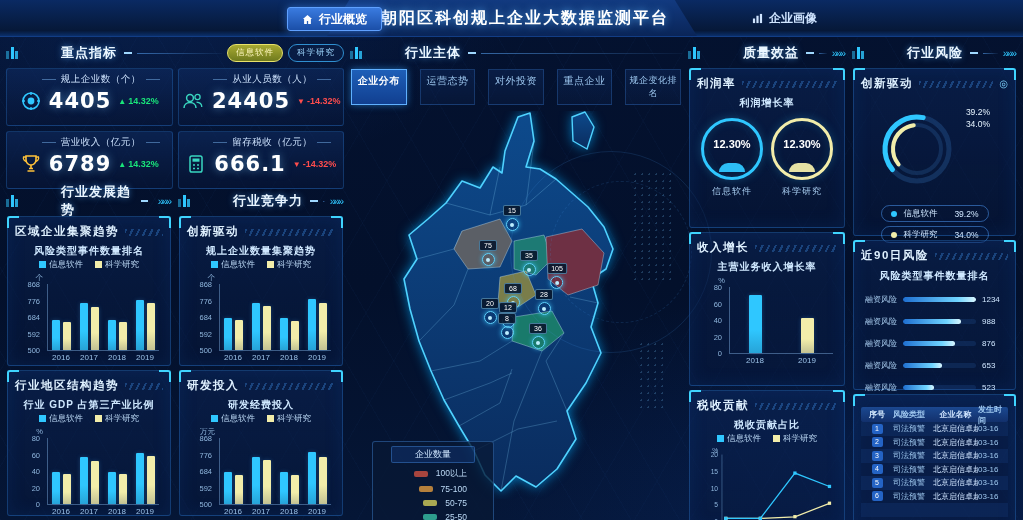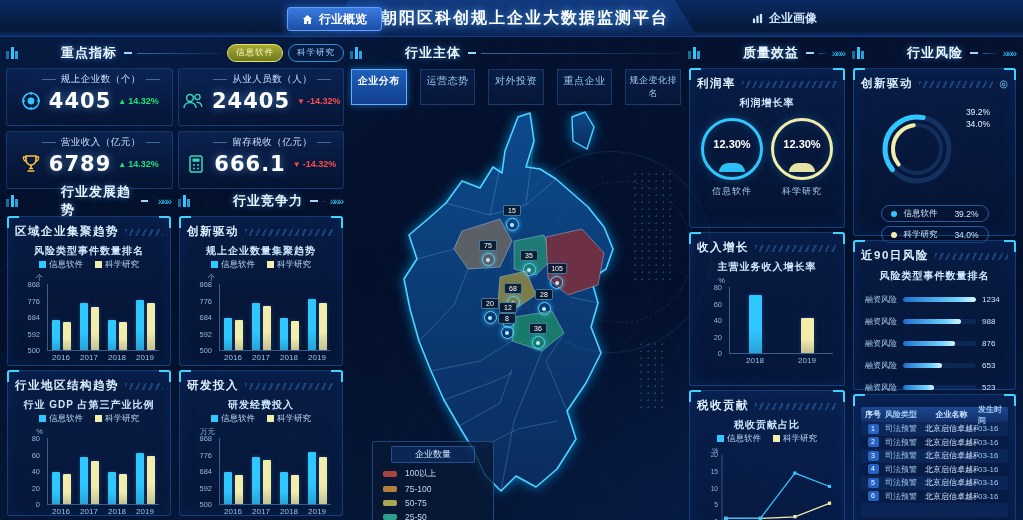--- a/index.html
+++ b/index.html
@@ -109,21 +109,21 @@
   .m-badge{display:inline-block;min-width:10px;padding:0 3px;height:9px;line-height:9px;font-size:7px;
     color:#fff;background:rgba(9,24,46,.92);border:1px solid rgba(130,210,255,.5);border-radius:2px;}
   .m-pin{display:block;margin:1px auto 0;width:11px;height:11px;border:1.5px solid #5fd4ff;border-radius:50%;
     position:relative;box-shadow:0 0 5px rgba(60,200,255,.8);}
   .m-pin::after{content:"";position:absolute;left:50%;top:50%;width:4px;height:4px;margin:-2px 0 0 -2px;
     border-radius:50%;background:#bdeeff;}
   .map-legend{position:absolute;left:22px;top:330px;width:104px;z-index:4;
     background:rgba(8,24,52,.78);border:1px solid rgba(80,160,255,.35);border-radius:3px;padding:4px 8px 6px;}
   .ml-title{font-size:9px;color:#cfe6ff;text-align:center;border:1px solid rgba(80,160,255,.35);
     border-radius:2px;margin:0 10px 5px;padding:1px 0;background:rgba(20,60,130,.4);}
-  .ml-row{display:flex;align-items:center;gap:8px;font-size:8.5px;color:#bcd9f5;margin:4px 2px;}
+  .ml-row{display:flex;align-items:center;gap:8px;font-size:8.5px;color:#bcd9f5;margin:4px 18px;justify-content:flex-end;}
   .ml-row i{display:inline-block;width:14px;height:6px;border-radius:2px;}
   
   .gauges{display:flex;justify-content:space-around;margin-top:4px;}
   .gauge{text-align:center;}
   .g-ring{width:56px;height:56px;border-radius:50%;position:relative;margin:4px auto 5px;
     border:3px solid;box-shadow:0 0 10px rgba(47,199,255,.25), inset 0 0 10px rgba(47,199,255,.15);}
   .g-val{position:absolute;left:0;right:0;top:17px;font-size:11px;font-weight:bold;color:#fff;}
   .g-mound{position:absolute;left:50%;bottom:5px;transform:translateX(-50%);width:26px;height:9px;
     border-radius:13px 13px 0 0;opacity:.95;}
   .g-label{font-size:9px;color:#a8cdf0;letter-spacing:1px;}
@@ -140,21 +140,21 @@
   .hb-track{flex:1;height:5px;border-radius:3px;background:rgba(30,70,130,.35);overflow:hidden;}
   .hb-fill{height:100%;border-radius:3px;background:linear-gradient(90deg,#1f6fd0,#6fd4ff 75%,#d9f6ff);}
   .hb-val{width:24px;color:#cfe6ff;}
   
   .tbl{margin-top:6px;font-size:8px;}
   .tr{display:flex;align-items:center;height:13.5px;}
   .tr.head{height:15px;background:linear-gradient(180deg,rgba(40,100,190,.6),rgba(25,60,130,.6));
     color:#d6ebff;font-weight:bold;border-radius:2px;}
   .tr.odd{background:rgba(18,48,105,.45);}
   .tr.even{background:rgba(10,28,64,.3);}
-  .td1{width:24px;text-align:center;}
+  .td1{width:32px;text-align:center;}
   .td2{width:40px;color:#9fc8ef;}
   .td3{flex:1;color:#cfe4ff;white-space:nowrap;overflow:hidden;}
   .td4{width:30px;color:#9fc8ef;}
   .no-badge{display:inline-block;width:11px;height:10px;line-height:10px;background:#2463c4;
     border-radius:2px;color:#fff;font-size:7px;text-align:center;}
   .k-ico svg{display:block}
 </style>
 </head>
 <body>
 

